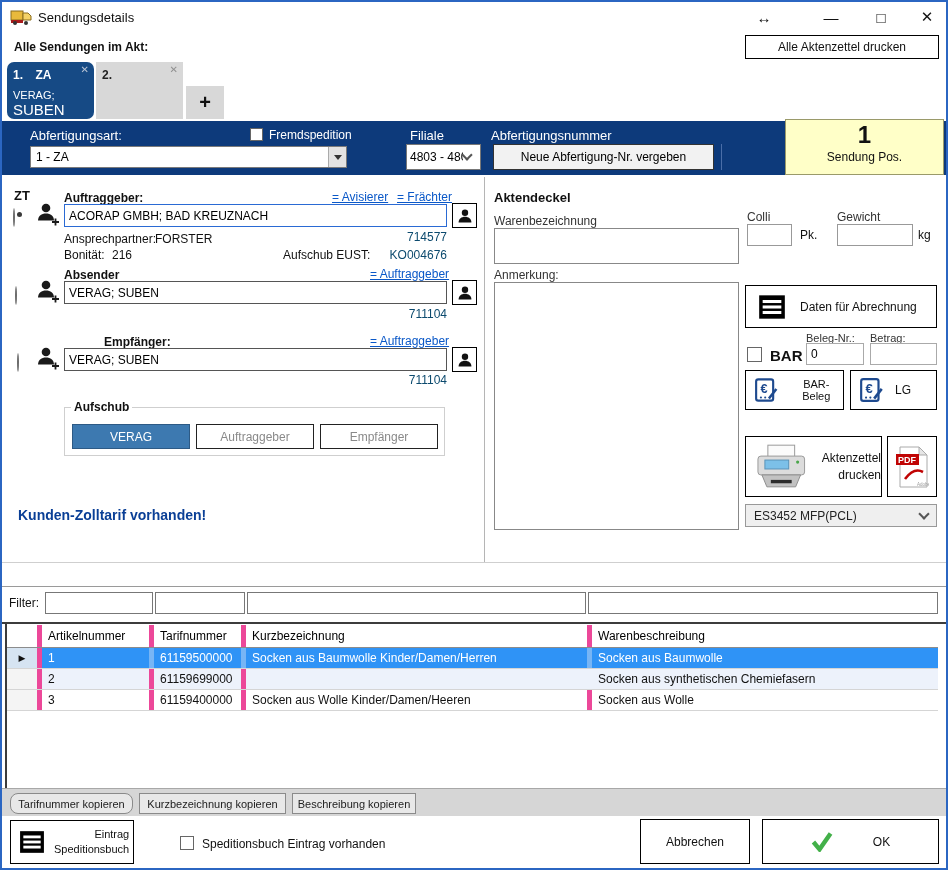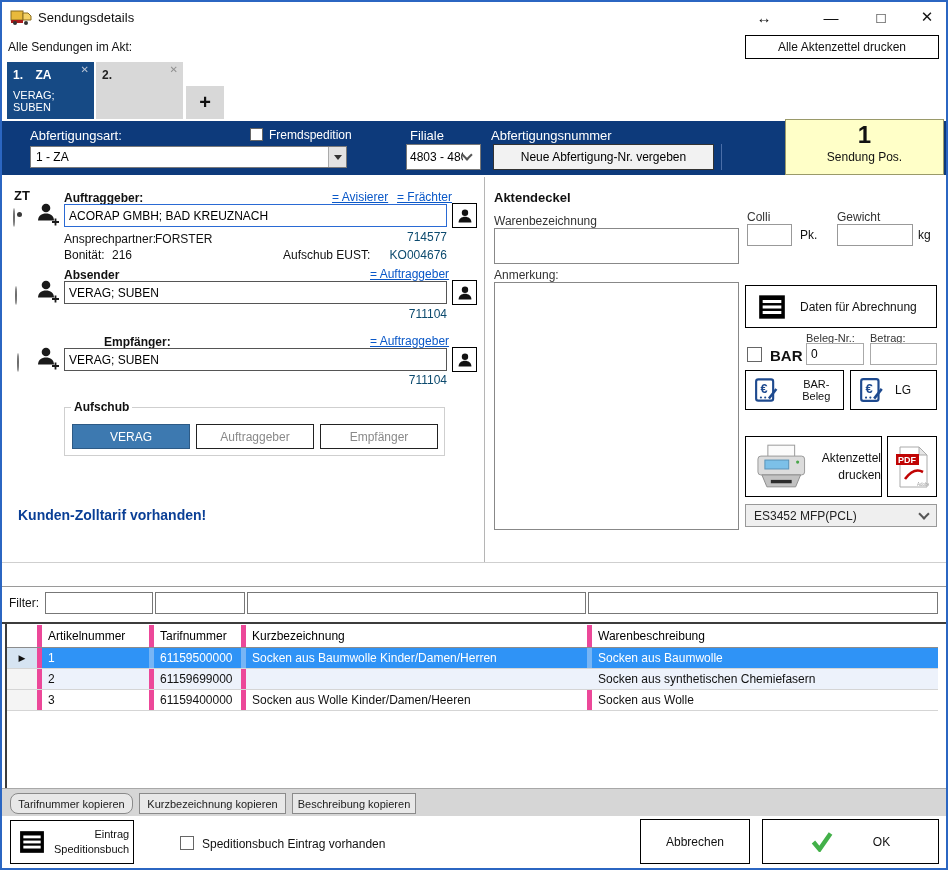--- a/index.html
+++ b/index.html
@@ -44,29 +44,29 @@
       </svg>
     </span>
     <span class="abs lbl" style="left:36px;top:8px;font-size:13px;">Sendungsdetails</span>
     <span class="abs ctrl" style="left:745px;top:3px;">↔</span>
     <span class="abs ctrl" style="left:812px;top:3px;">—</span>
     <span class="abs ctrl" style="left:862px;top:3px;">□</span>
     <span class="abs ctrl" style="left:908px;top:3px;">✕</span>
   </div>
 
   
-  <span class="abs lbl" style="left:6px;top:38px;">Alle Sendungen im Akt:</span>
+  <span class="abs lbl" style="left:12px;top:38px;font-weight:bold;">Alle Sendungen im Akt:</span>
   <button class="abs btn" style="left:743px;top:33px;width:194px;height:24px;">Alle Aktenzettel drucken</button>
 
-  <div class="abs" style="left:5px;top:60px;width:87px;height:57px;background:#164a85;color:#fff;padding:3px 6px;">
+  <div class="abs" style="left:5px;top:60px;width:87px;height:57px;background:#164a85;color:#fff;padding:3px 6px;border-radius:7px;">
     <span class="bold" style="font-size:12px;">1.</span>
     <span class="bold" style="font-size:12px;margin-left:8px;">ZA</span>
     <span class="abs" style="right:5px;top:2px;color:#b9c4d4;font-size:10px;">✕</span>
     <div style="font-size:11px;margin-top:6px;">VERAG;</div>
-    <div style="font-size:11px;">SUBEN</div>
+    <div style="font-size:15px;">SUBEN</div>
   </div>
   <div class="abs" style="left:94px;top:60px;width:87px;height:57px;background:#d8d8d8;color:#222;padding:3px 6px;">
     <span class="bold" style="font-size:12px;">2.</span>
     <span class="abs" style="right:5px;top:2px;color:#909090;font-size:10px;">✕</span>
   </div>
   <div class="abs" style="left:184px;top:84px;width:38px;height:33px;background:#d8d8d8;display:flex;align-items:center;justify-content:center;font-size:20px;font-weight:bold;color:#111;cursor:pointer;">+</div>
 
   
   <div class="abs" style="left:0;top:119px;width:944px;height:54px;background:#0d3a7b;">
     <span class="abs white" style="left:28px;top:7px;font-size:13px;">Abfertigungsart:</span>

